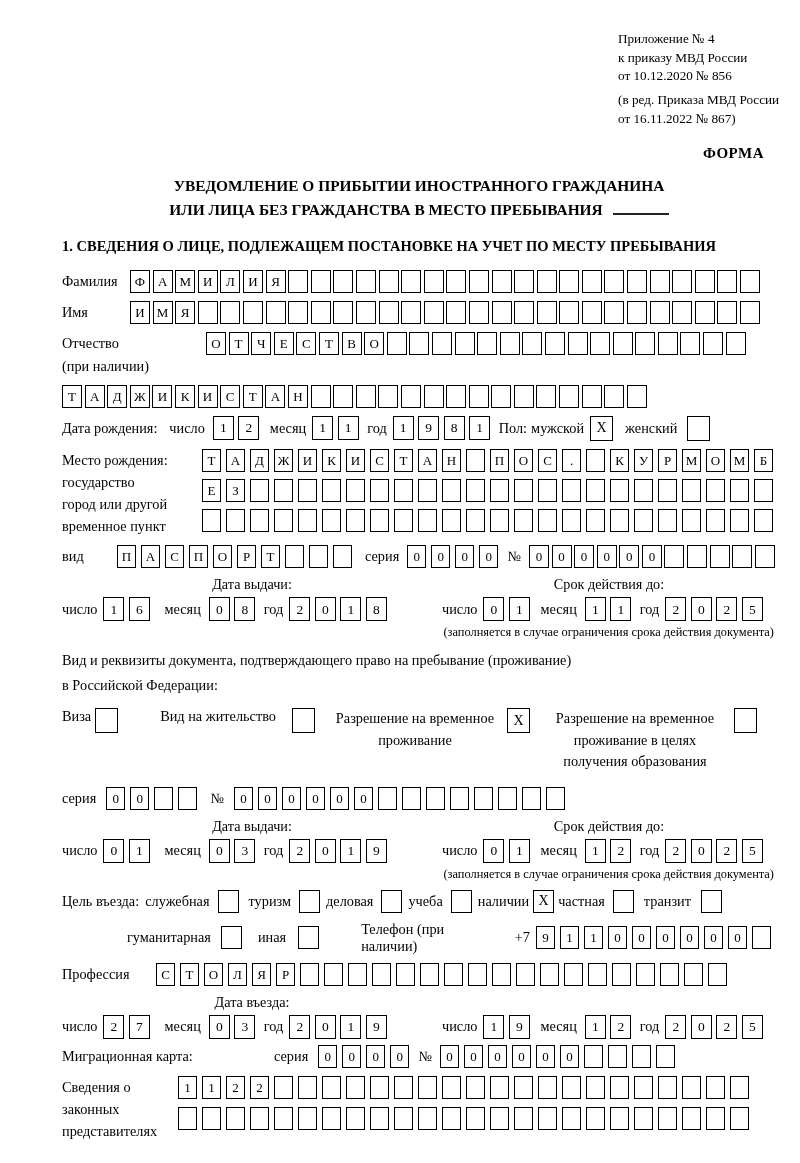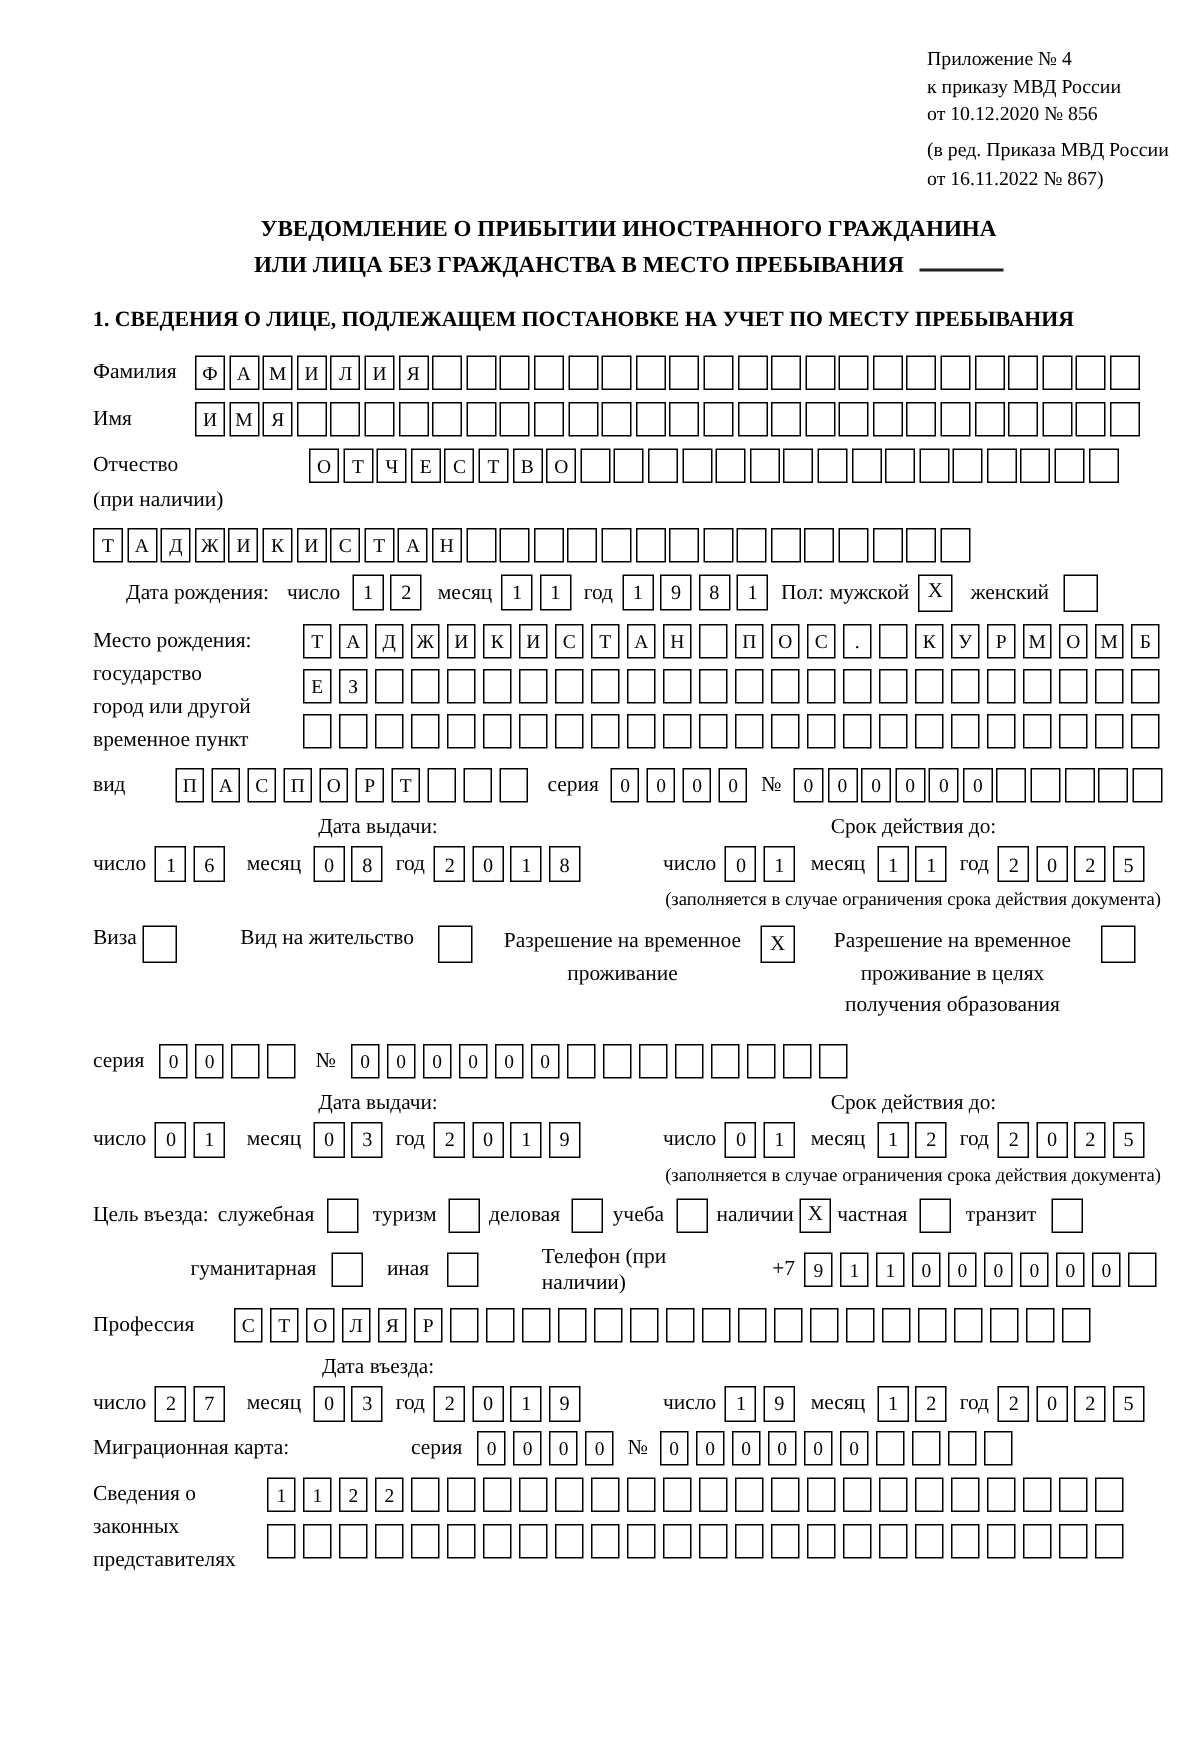--- a/index.html
+++ b/index.html
@@ -21,21 +21,21 @@
   .row.top{ align-items:flex-start; }
   .lblcol div{ line-height:1.55; }
   .w68{ width:68px; flex:0 0 auto; }
   .w120{ width:121px; flex:0 0 auto; }
   .w144{ width:144px; flex:0 0 auto; }
   .w140{ width:140px; flex:0 0 auto; }
   .w116{ width:116px; flex:0 0 auto; }
   .w55{ width:55px; flex:0 0 auto; }
   .ml4{margin-left:4px;} .ml6{margin-left:6px;} .ml8{margin-left:8px;} .ml10{margin-left:10px;}
   .ml12{margin-left:12px;} .ml16{margin-left:16px;} .ml26{margin-left:42px;}
-  .mr6{margin-right:6px;} .mr8{margin-right:8px;} .mr10{margin-right:10px;text-align:right;} .mr12{margin-right:12px;margin-left:22px;}
+  .mr6{margin-right:6px;} .mr8{margin-right:8px;} .mr10{margin-right:10px;text-align:right;} .mr12{margin-right:12px;}
   
   .cells{ display:flex; flex:0 0 auto; }
   .cells span{
     flex:0 0 auto; width:20px; height:23px; border:1.6px solid #000; margin-right:2.6px;
     display:flex; align-items:center; justify-content:center;
     font-size:13px; line-height:1; overflow:hidden;
   }
   .cells.g span{ width:19px; margin-right:5px; }
   .cells.d span{ width:21px; height:24px; margin-right:4.5px; font-size:13.5px; }
   
@@ -62,20 +62,21 @@
 
 <div class="page">
 
   <div class="meta">
     <div>Приложение № 4</div>
     <div>к приказу МВД России</div>
     <div>от 10.12.2020 № 856</div>
     <div class="gap">(в ред. Приказа МВД России</div>
     <div>от 16.11.2022 № 867)</div>
   </div>
+  <div class="forma">ФОРМА</div>
 
   <div class="title">
     <div>УВЕДОМЛЕНИЕ О ПРИБЫТИИ ИНОСТРАННОГО ГРАЖДАНИНА</div>
     <div><span>ИЛИ ЛИЦА БЕЗ ГРАЖДАНСТВА В МЕСТО ПРЕБЫВАНИЯ</span><span class="uline"></span></div>
   </div>
 
   <div class="sec">1. СВЕДЕНИЯ О ЛИЦЕ, ПОДЛЕЖАЩЕМ ПОСТАНОВКЕ НА УЧЕТ ПО МЕСТУ ПРЕБЫВАНИЯ</div>
 
   <div class="row">
     <div class="w68">Фамилия</div>
@@ -403,20 +404,24 @@
             <span>2</span>
             <span>0</span>
             <span>2</span>
             <span>5</span>
           </span>
       </div>
     </div>
     <div class="note">(заполняется в случае ограничения срока действия документа)</div>
   </div>
 
+  <div style="line-height:1.75;">
+    <div>Вид и реквизиты документа, подтверждающего право на пребывание (проживание)</div>
+    <div>в Российской Федерации:</div>
+  </div>
 
   <div class="row top opts">
     <span>Виза</span>
     <span class="chk ml4"></span>
     <span class="ml26">Вид на жительство</span>
     <span class="chk ml16"></span>
     <span class="optlbl ow1 ml16">Разрешение на временное проживание</span>
     <span class="chk ml8">X</span>
     <span class="optlbl ow2 ml12">Разрешение на временное проживание в целях получения образования</span>
     <span class="chk ml6"></span>

